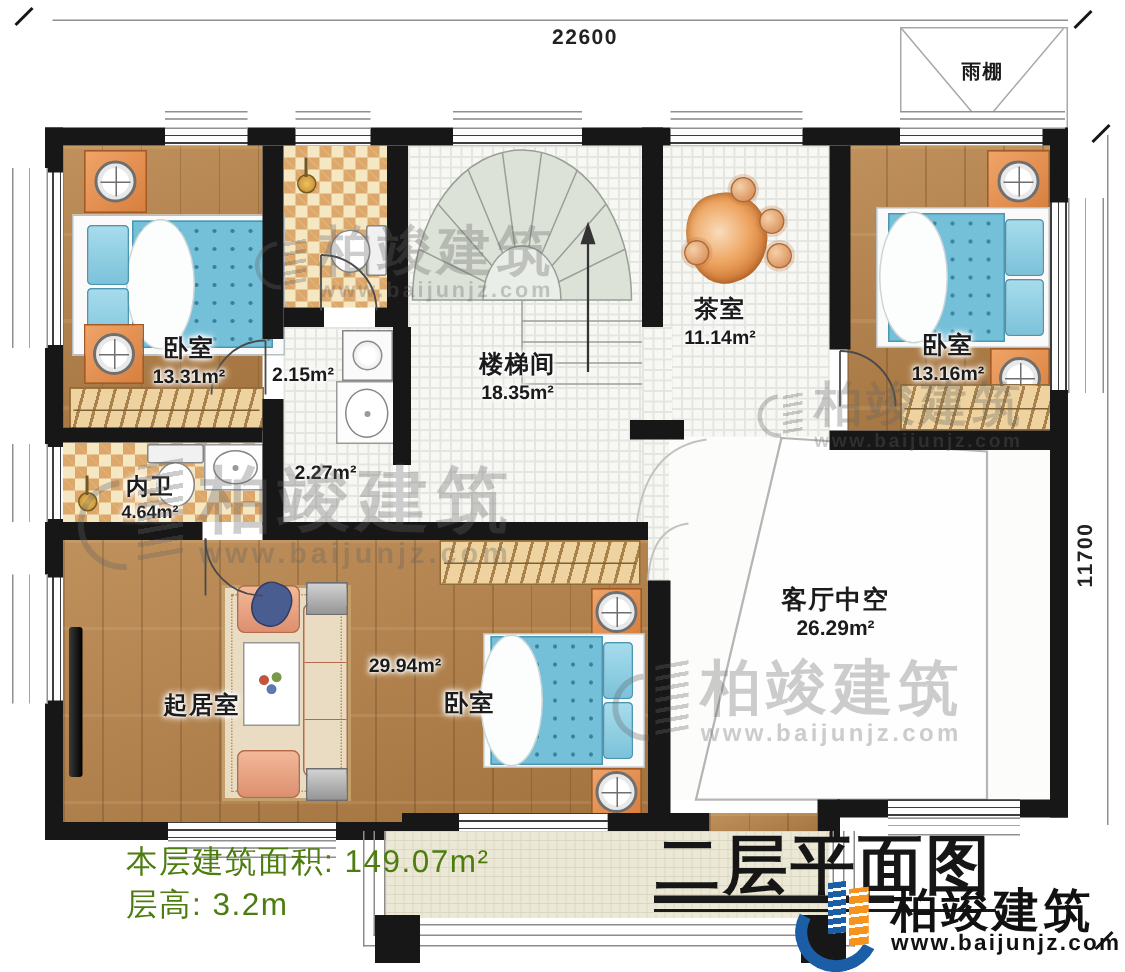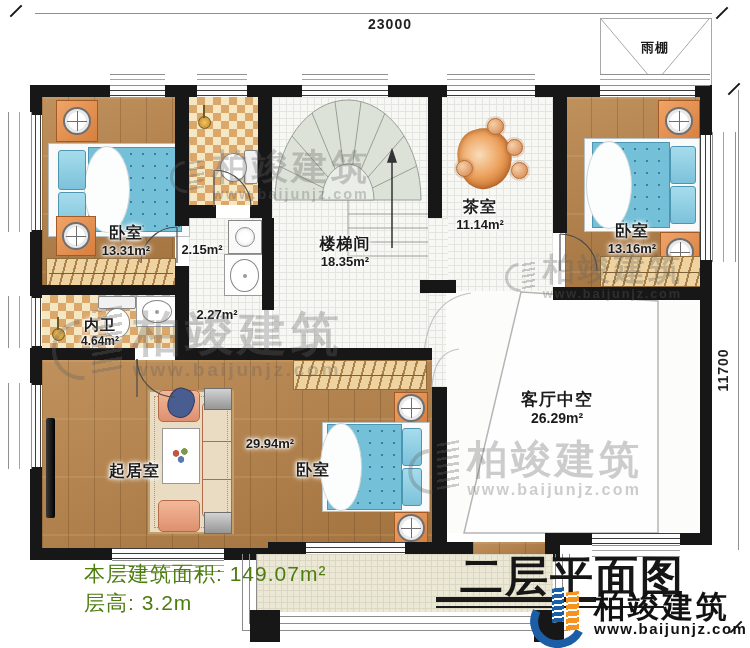--- a/index.html
+++ b/index.html
@@ -365,32 +365,32 @@
   </div>
   <div class="wm" style="left:408px;top:438px;font-size:40px">
     <span class="g" style="width:1.3em;height:1.3em"></span>
     <span class="tx">
         <span class="t1">柏竣建筑</span>
     <span class="t2">www.baijunjz.com</span>
       </span>
   </div>
 
   <div class="dimline" style="left:35px;top:13px;width:677px;height:1px"></div>
-  <div class="dimtext" style="left:345px;top:16px;width:90px;text-align:center">23000</div>
+  <div class="dimtext" style="left:345px;top:16px;width:90px;text-align:center">22600</div>
   <div class="dimline" style="left:738px;top:90px;width:1px;height:460px"></div>
   <div class="dimtext" style="left:688px;top:362px;width:70px;text-align:center;transform:rotate(-90deg)">11700</div>
   <div class="tick" style="left:8px;top:10px"></div>
   <div class="tick" style="left:714px;top:12px"></div>
   <div class="tick" style="left:726px;top:88px"></div>
   <div class="tick" style="left:728px;top:626px"></div>
 
   <div class="info" style="left:84px;top:560px">本层建筑面积: 149.07m²</div>
   <div class="info" style="left:84px;top:589px">层高: 3.2m</div>
 
-  <div class="title-cn" style="left:460px;top:548px">二层平面图</div>
+  <div class="title-cn" style="left:437px;top:548px">二层平面图</div>
   <div class="bar" style="left:436px;top:597px;width:160px;height:5px"></div>
   <div class="bar" style="left:436px;top:606px;width:228px;height:2px"></div>
 
   <div class="abs" style="left:530px;top:584px;width:58px;height:54px">
     <div class="lg-sw" style="left:0px;top:10px;width:40px;height:38px"></div>
     <div class="lg-bar" style="left:22px;top:4px;width:12px;height:34px;background:repeating-linear-gradient(0deg,#1b5ea6 0 4px,#fff 4px 6px),#1b5ea6;background-color:#1b5ea6"></div>
     <div class="lg-bar" style="left:36px;top:8px;width:13px;height:38px;background:repeating-linear-gradient(0deg,#f6921e 0 5px,#fff 5px 7px),#f6921e;background-color:#f6921e"></div>
   </div>
   <div class="logo-name" style="left:594px;top:586px">柏竣建筑</div>
   <div class="logo-url" style="left:594px;top:620px">www.baijunjz.com</div>

